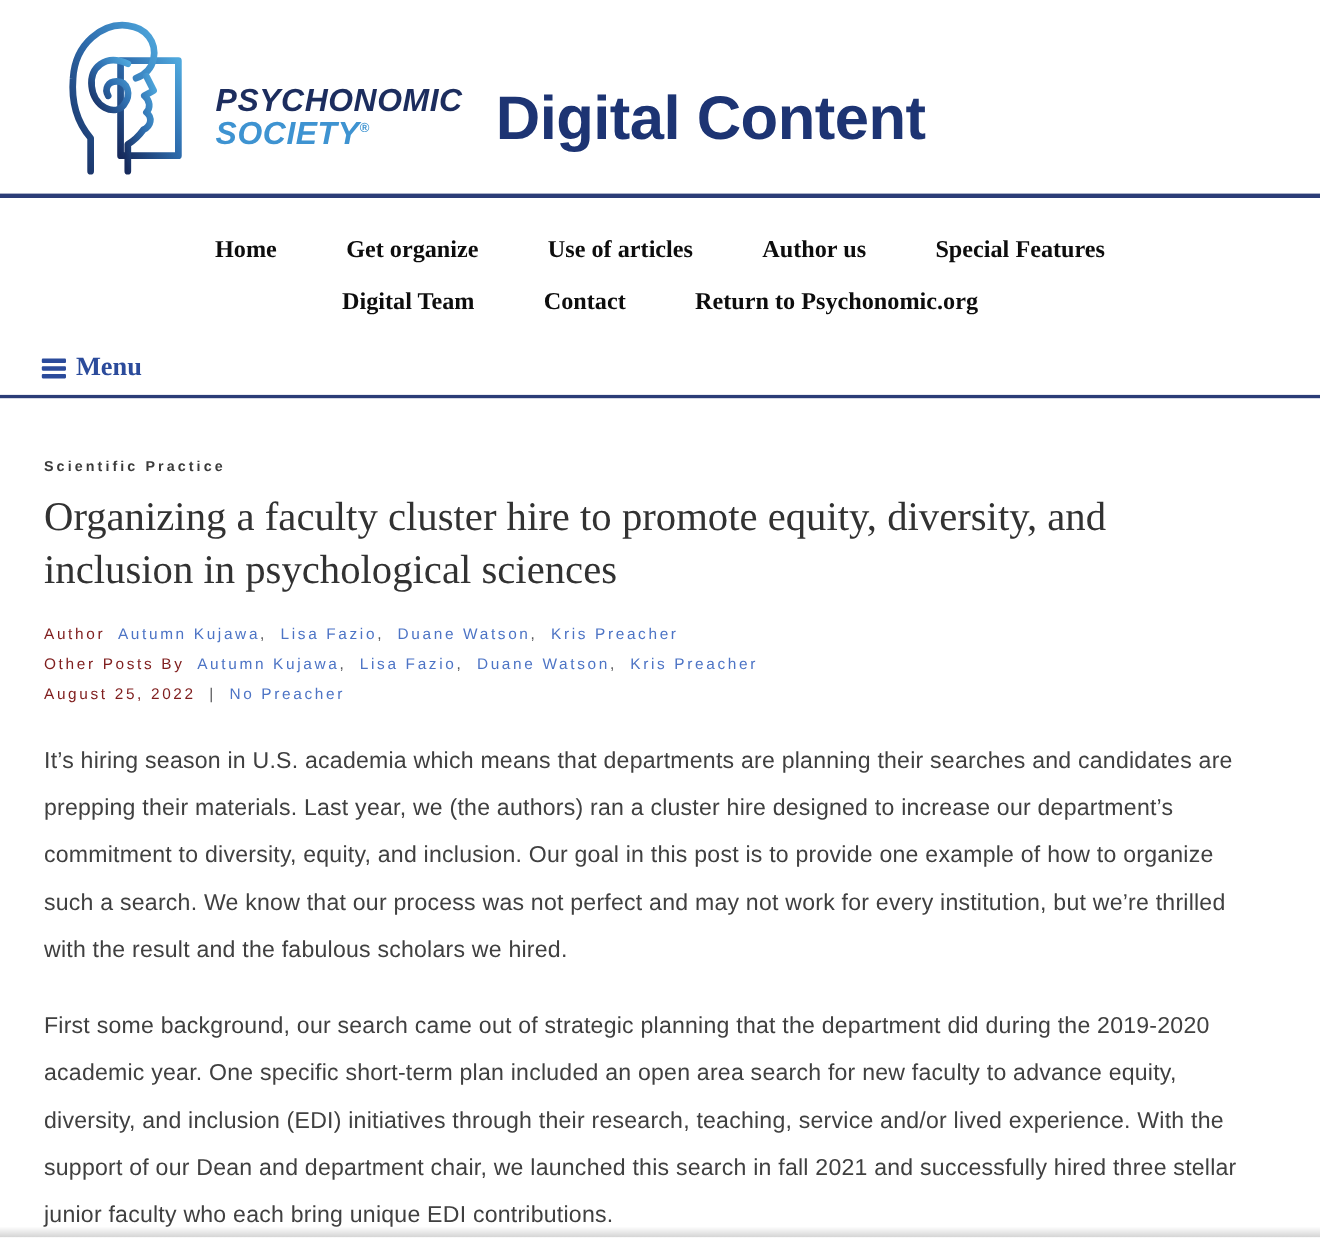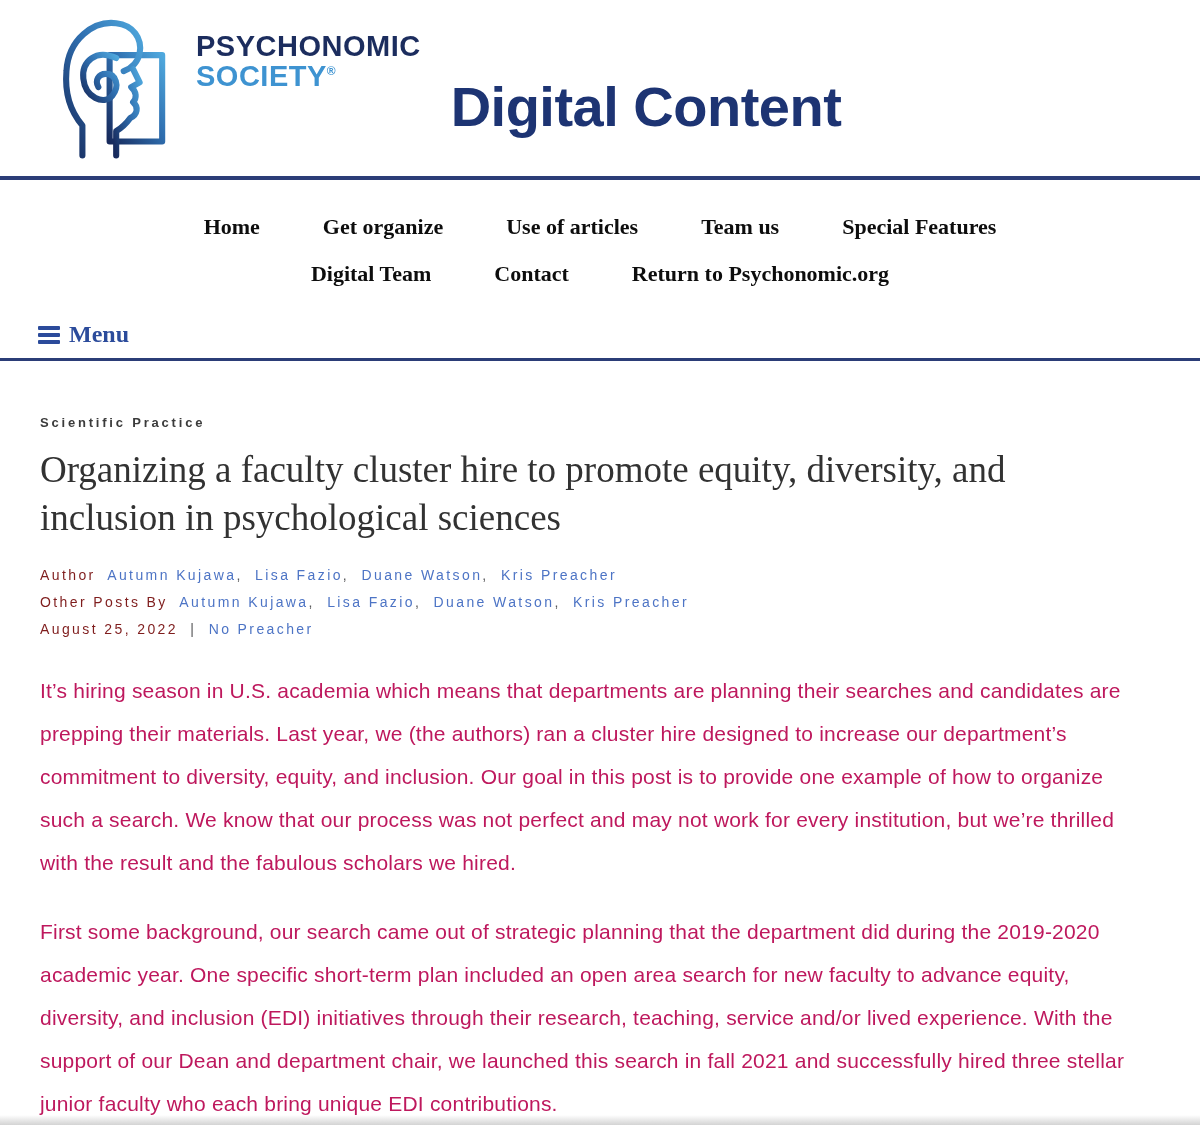--- a/index.html
+++ b/index.html
@@ -8,21 +8,21 @@
   .page {
     width:1200px; height:1125px; margin:0 auto; background:#ffffff;
     position:relative; overflow:hidden;
   }
 
   
   .site-header {
     height:180px; border-bottom:4px solid #2b3d77;
     display:flex; align-items:center; padding-left:58px;
   }
-  .logo-wrap { display:flex; cursor:pointer; }
+  .logo-wrap { display:flex; align-items:center; cursor:pointer;font-style:italic; }
   .logo-icon { width:122px; height:152px; flex:0 0 auto; }
   .logo-text { margin-left:16px; transform:translateY(20px); line-height:1.02; }
   .logo-line1 {
     font-weight:bold; font-size:29px; letter-spacing:0.5px; color:#1c2d5e;
     font-family:"Liberation Sans", sans-serif;
   }
   .logo-line2 {
     font-weight:bold; font-size:29px; letter-spacing:0.5px; color:#3e93d1;
   }
   .logo-reg { font-size:12px; vertical-align:super; color:#3e93d1; }
@@ -69,21 +69,21 @@
     font-weight:400; font-size:37px; line-height:1.3; color:#323232;
     max-width:1130px;
   }
   .byline { margin-top:20px; font-size:14px; letter-spacing:2.4px; line-height:27px; color:#58585a; }
   .byline .lbl { color:#7f1d1d; }
   .byline a { color:#4d74c5; text-decoration:none; cursor:pointer; }
   .byline .sep { color:#58585a; margin-right:6px; }
   .byline .sp { display:inline-block; width:6px; }
   .body-copy { margin-top:26px; }
   .body-copy p {
-    font-size:21px; letter-spacing:0.2px; line-height:43px; color:#be185d;
+    font-size:21px; letter-spacing:0.2px; line-height:43px; color:#404040;
     max-width:1135px;
   }
   .body-copy p + p { margin-top:26px; }
 
   .bottom-shade {
     position:absolute; left:0; right:0; bottom:0; height:10px;
     background:linear-gradient(to bottom, rgba(180,180,180,0), rgba(175,175,175,0.55));
     pointer-events:none;
   }
 </style>
@@ -115,21 +115,21 @@
       </div>
     </div>
     <div class="site-title">Digital Content</div>
   </header>
 
   <nav class="top-nav">
     <div class="nav-row">
       <span class="nav-item">Home</span>
       <span class="nav-item">Get organize</span>
       <span class="nav-item">Use of articles</span>
-      <span class="nav-item">Team us</span>
+      <span class="nav-item">Author us</span>
       <span class="nav-item">Special Features</span>
     </div>
     <div class="nav-row">
       <span class="nav-item">Digital Team</span>
       <span class="nav-item">Contact</span>
       <span class="nav-item">Return to Psychonomic.org</span>
     </div>
   </nav>
 
   <div class="menu-bar">

